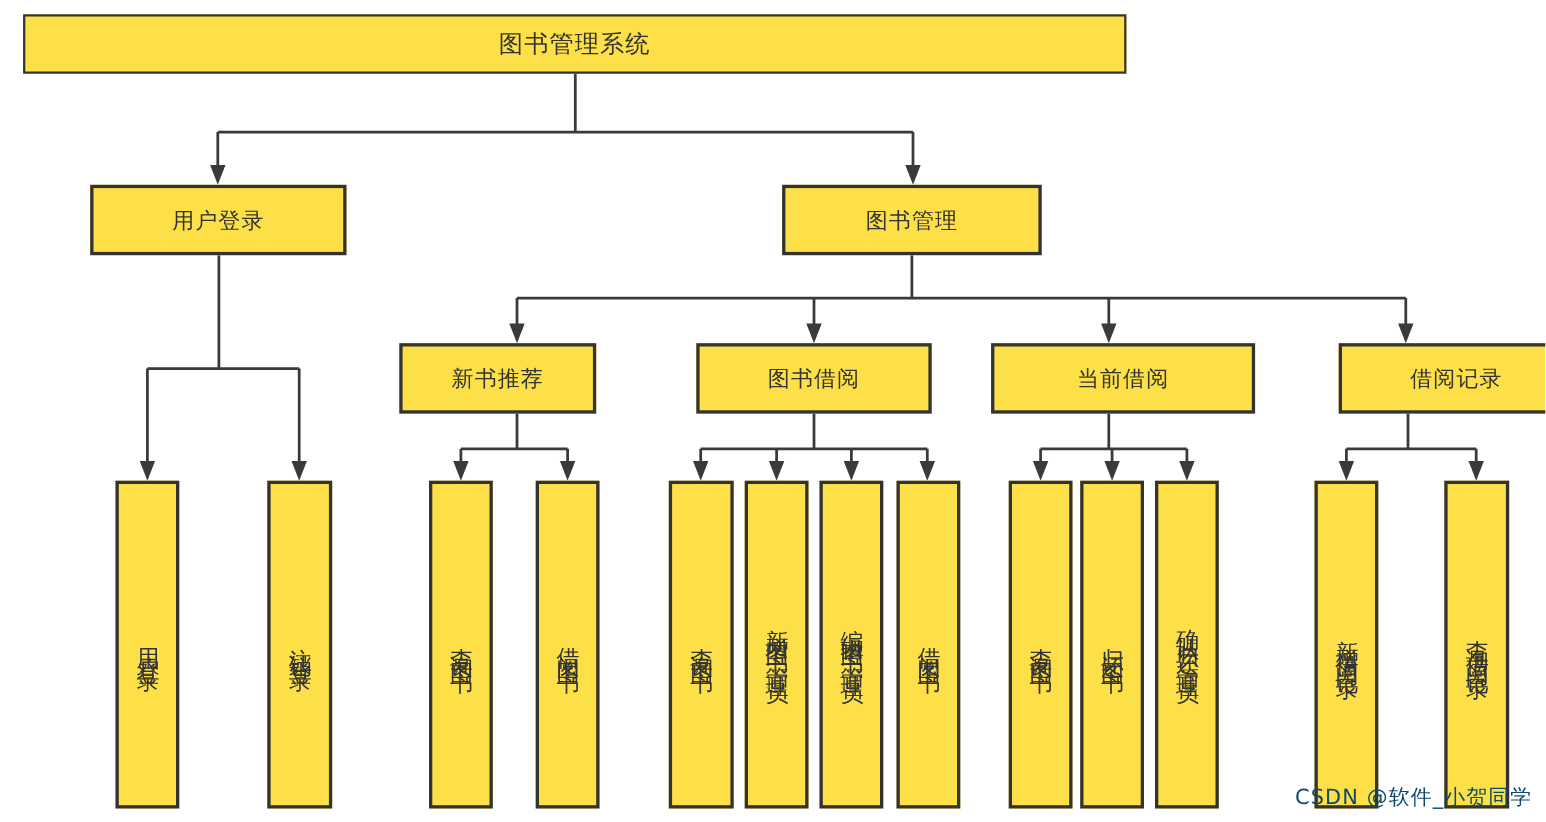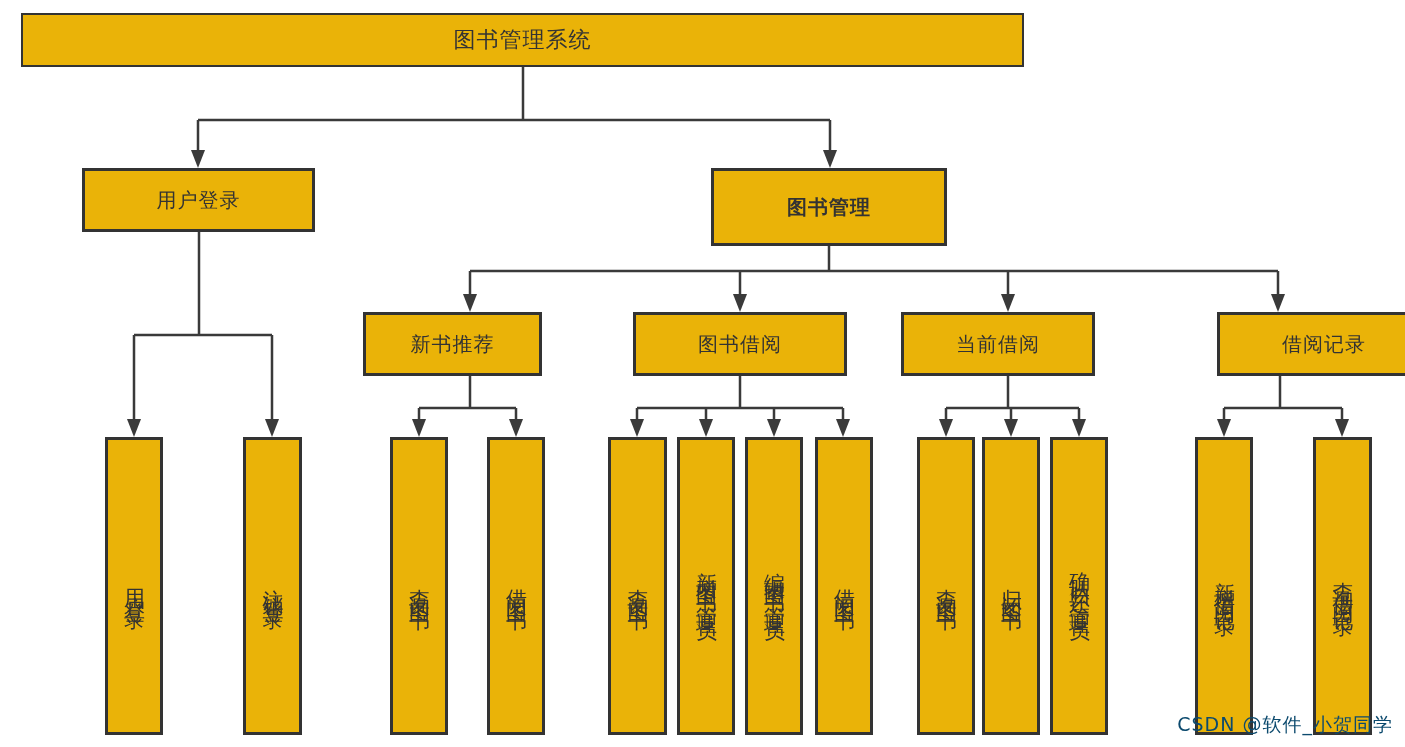--- a/index.html
+++ b/index.html
@@ -15,21 +15,21 @@
     overflow: hidden;
   }
   .wires {
     position: absolute;
     left: 0; top: 0;
     pointer-events: none;
   }
   .box {
     position: absolute;
     box-sizing: border-box;
-    background: #eab308;
+    background: #fde047;
     border: 3px solid #333333;
     display: flex;
     align-items: center;
     justify-content: center;
     color: #333333;
   }
   .box.root {
     border-width: 2px;
     font-size: 22px;
     letter-spacing: 1px;
@@ -103,31 +103,31 @@
     </g>
   </svg>
 
   <div class="box root" style="left:21px; top:13px; width:1003px; height:54px;">
     <span>图书管理系统</span>
   </div>
 
   <div class="box branch" style="left:82px; top:168px; width:233px; height:64px;">
     <span>用户登录</span>
   </div>
-  <div class="box branch" style="left:711px; top:168px; width:236px; height:78px;font-weight:bold;">
+  <div class="box branch" style="left:711px; top:168px; width:236px; height:64px;">
     <span>图书管理</span>
   </div>
 
   <div class="box branch" style="left:363px; top:312px; width:179px; height:64px;">
     <span>新书推荐</span>
   </div>
   <div class="box branch" style="left:633px; top:312px; width:214px; height:64px;">
     <span>图书借阅</span>
   </div>
-  <div class="box branch" style="left:901px; top:312px; width:194px; height:64px;">
+  <div class="box branch" style="left:901px; top:312px; width:240px; height:64px;">
     <span>当前借阅</span>
   </div>
   <div class="box branch" style="left:1173px; top:312px; width:214px; height:64px;margin-left:44px;">
     <span>借阅记录</span>
   </div>
 
   <div class="box leaf" style="left:105px; top:437px; width:58px; height:298px;">
     <span>用户登录</span>
   </div>
   <div class="box leaf" style="left:243px; top:437px; width:59px; height:298px;">

